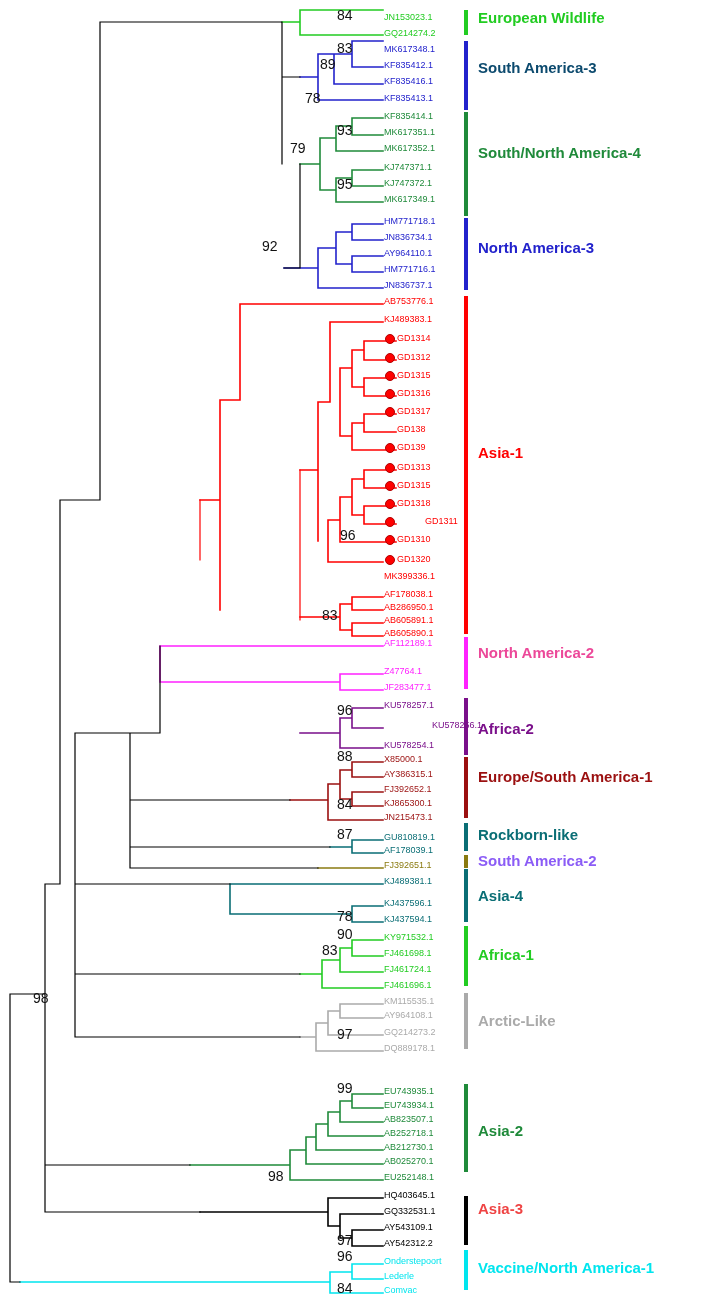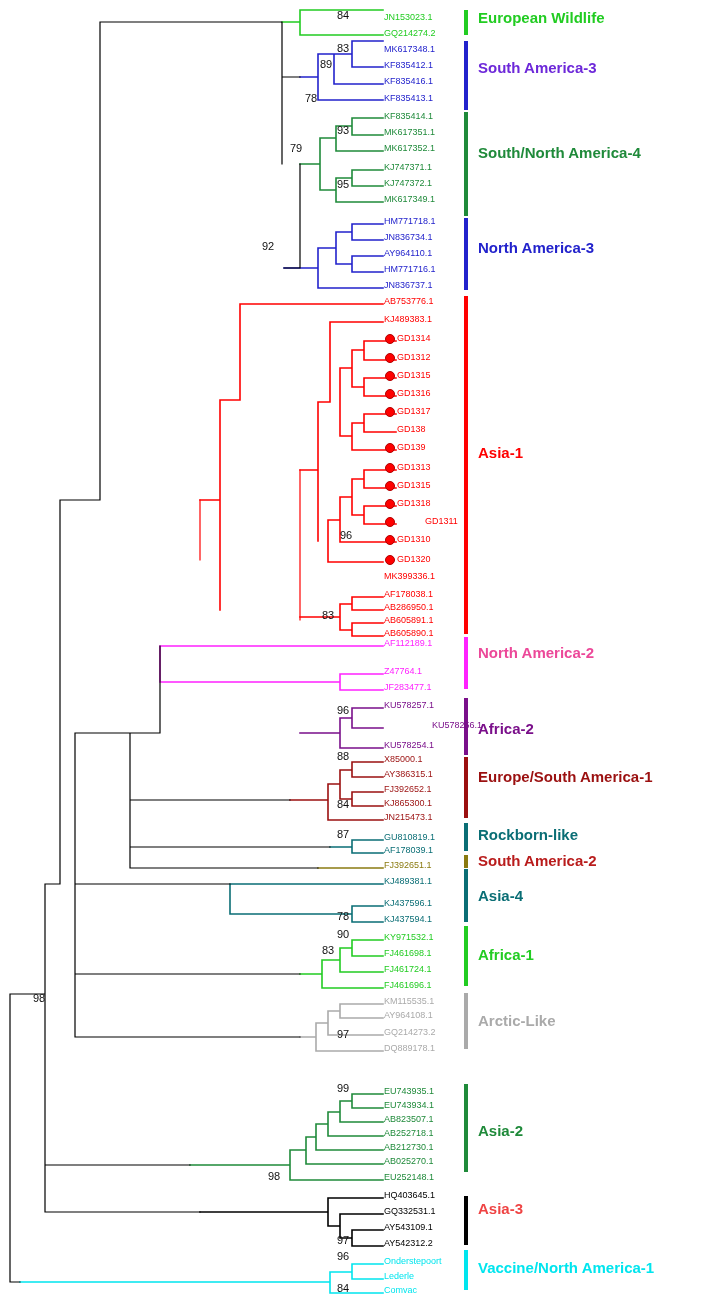--- a/index.html
+++ b/index.html
@@ -1,20 +1,20 @@
 <!DOCTYPE html>
 <html><head>
 <meta charset="utf-8">
 <style>
   html,body{margin:0;padding:0;background:#ffffff;}
   body{width:701px;height:1298px;font-family:"Liberation Sans",sans-serif;overflow:hidden;}
   #tree-root{position:relative;width:701px;height:1298px;}
   svg.tree{position:absolute;left:0;top:0;width:701px;height:1298px;}
   .tip-label{position:absolute;font-size:9px;color:#111;white-space:nowrap;line-height:9px;}
-  .boot-label{position:absolute;font-size:11px;color:#111;white-space:nowrap;line-height:8px;}
+  .boot-label{position:absolute;font-size:14px;color:#111;white-space:nowrap;line-height:8px;}
   .clade-label{position:absolute;font-size:15px;font-weight:bold;white-space:nowrap;line-height:15px;}
   .tip-dot{position:absolute;width:8px;height:8px;border-radius:50%;background:#ff0000;border:1px solid #b00000;}
 </style>
 </head>
 <body>
 
 <div id="tree-root">
   <svg class="tree" id="tree-svg" viewBox="0 0 701 1298">
       <path d="M300,10 L383,10 M300,35 L383,35 M300,10 L300,35 M282,22 L300,22" stroke="#22cc22" stroke-width="1.6" fill="none" stroke-linecap="square"></path>
       <path d="M352,41 L383,41 M352,67 L383,67 M352,41 L352,67 M334,54 L352,54 M334,54 L334,84 M334,84 L383,84 M318,54 L334,54 M318,54 L318,100 M318,100 L383,100 M300,77 L318,77" stroke="#2222cc" stroke-width="1.6" fill="none" stroke-linecap="square"></path>
@@ -158,29 +158,29 @@
       <div class="boot-label" style="left: 337px; top: 930px;">90</div>
       <div class="boot-label" style="left: 322px; top: 946px;">83</div>
       <div class="boot-label" style="left: 337px; top: 1030px;">97</div>
       <div class="boot-label" style="left: 337px; top: 1084px;">99</div>
       <div class="boot-label" style="left: 268px; top: 1172px;">98</div>
       <div class="boot-label" style="left: 337px; top: 1236px;">97</div>
       <div class="boot-label" style="left: 337px; top: 1252px;">96</div>
       <div class="boot-label" style="left: 337px; top: 1284px;">84</div>
       <div class="boot-label" style="left: 33px; top: 994px;">98</div>
       <div class="clade-label" style="left: 478px; top: 10px; color: rgb(34, 204, 34);">European Wildlife</div>
-      <div class="clade-label" style="left: 478px; top: 60px; color: #6d28d9;">South America-3</div>
+      <div class="clade-label" style="left: 478px; top: 60px; color: #0c4a6e;">South America-3</div>
       <div class="clade-label" style="left: 478px; top: 145px; color: rgb(31, 138, 58);">South/North America-4</div>
       <div class="clade-label" style="left: 478px; top: 240px; color: rgb(34, 34, 204);">North America-3</div>
       <div class="clade-label" style="left: 478px; top: 445px; color: rgb(255, 0, 0);">Asia-1</div>
       <div class="clade-label" style="left: 478px; top: 645px; color: #ec4899;">North America-2</div>
       <div class="clade-label" style="left: 478px; top: 721px; color: rgb(122, 15, 138);">Africa-2</div>
       <div class="clade-label" style="left: 478px; top: 769px; color: rgb(155, 16, 16);">Europe/South America-1</div>
       <div class="clade-label" style="left: 478px; top: 827px; color: rgb(10, 110, 117);">Rockborn-like</div>
-      <div class="clade-label" style="left: 478px; top: 853px; color: #b91c1c;">South America-2</div>
+      <div class="clade-label" style="left: 478px; top: 853px; color: #8b5cf6;">South America-2</div>
       <div class="clade-label" style="left: 478px; top: 888px; color: rgb(10, 110, 117);">Asia-4</div>
       <div class="clade-label" style="left: 478px; top: 947px; color: rgb(34, 204, 34);">Africa-1</div>
       <div class="clade-label" style="left: 478px; top: 1013px; color: rgb(170, 170, 170);">Arctic-Like</div>
       <div class="clade-label" style="left: 478px; top: 1123px; color: rgb(31, 138, 58);">Asia-2</div>
       <div class="clade-label" style="left: 478px; top: 1201px; color: #ef4444;">Asia-3</div>
       <div class="clade-label" style="left: 478px; top: 1260px; color: rgb(0, 229, 238);">Vaccine/North America-1</div>
     </div>
 </div>
 
 </body></html>

